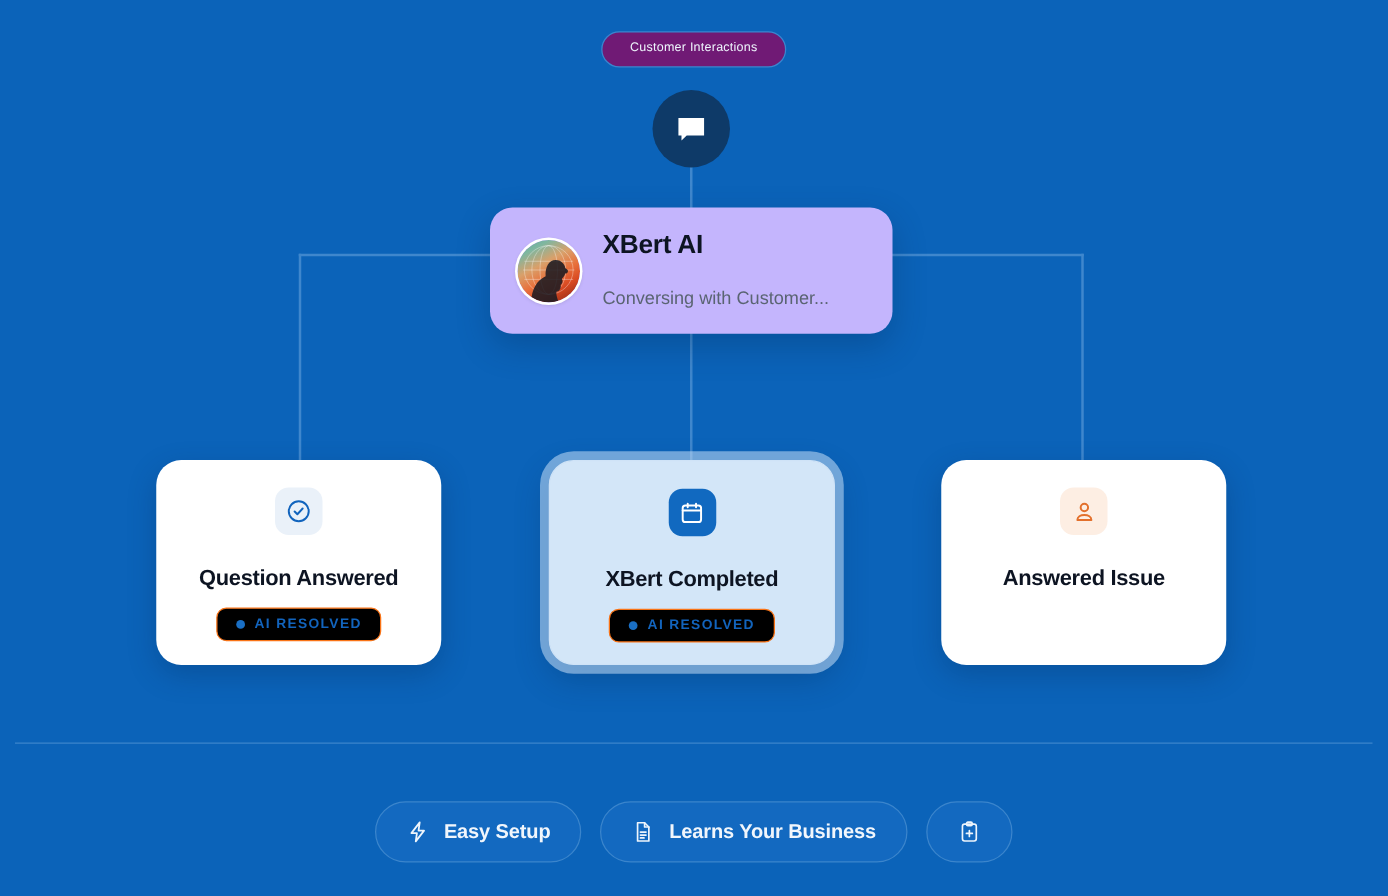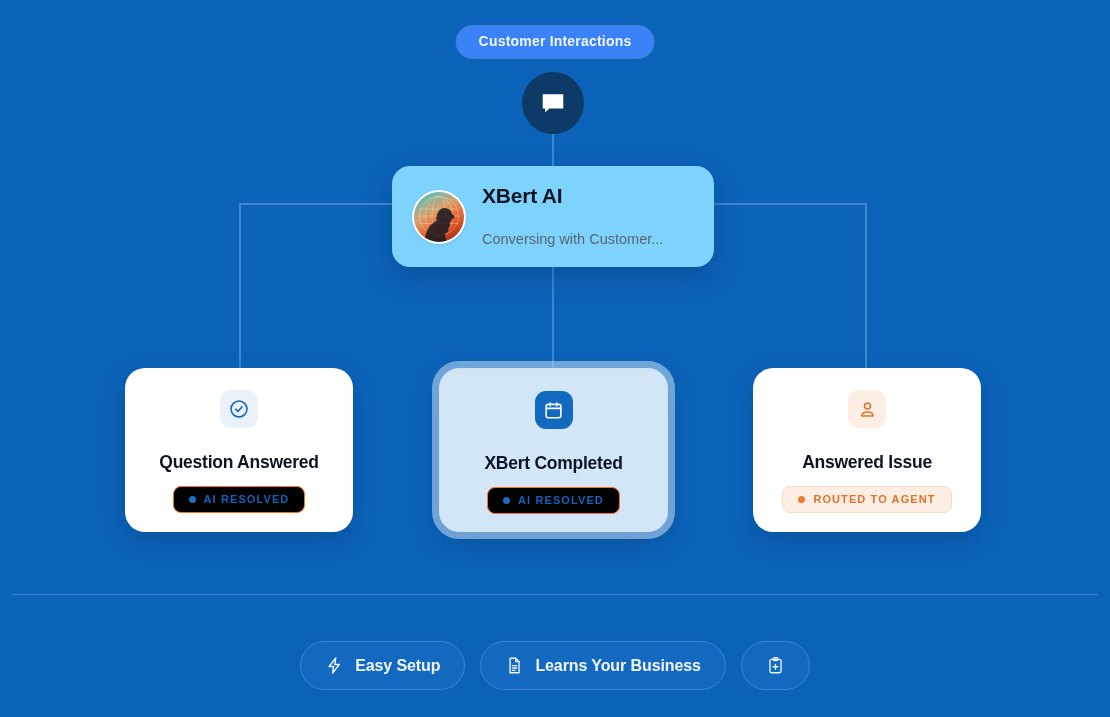--- a/index.html
+++ b/index.html
@@ -22,25 +22,25 @@
   }
 
   
   .header-pill {
     position: absolute;
     left: 50%;
     top: 25px;
     transform: translateX(-50%);
     padding: 7px 22px 9px;
     border-radius: 999px;
-    background: #3b82f6;
+    background: #701a75;
     border: 1px solid #3a86cf;
     color: #eef5fc;
-    font-size: 14px;
-    font-weight: 700;
+    font-size: 10px;
+    font-weight: 400;
     letter-spacing: 0.2px;
     white-space: nowrap;
   }
 
   
   .line { position: absolute; background: #3f87cd; }
   .line-v-top      { left: 552px; top: 130px;  width: 2px;  height: 38px; }
   .line-h-main     { left: 239px; top: 203px;  width: 628px; height: 2px; }
   .line-v-left     { left: 239px; top: 203px;  width: 2px;  height: 167px; }
   .line-v-right    { left: 865px; top: 203px;  width: 2px;  height: 167px; }
@@ -61,21 +61,21 @@
   }
   .chat-node svg { display: block; }
 
   
   .agent-card {
     position: absolute;
     left: 392px;
     top: 166px;
     width: 322px;
     height: 101px;
-    background: #7dd3fc;
+    background: #c4b5fd;
     border-radius: 18px;
     box-shadow: 0 10px 26px rgba(4, 40, 80, 0.28);
     display: flex;
     align-items: center;
     padding: 0 22px;
     gap: 18px;
   }
   .avatar {
     width: 50px;
     height: 50px;
@@ -307,24 +307,20 @@
     </div>
 
     <div class="o-card pos-2">
       <div class="o-icon orange-soft">
         <svg width="21" height="21" viewBox="0 0 24 24" fill="none" stroke="#e3702c" stroke-width="1.8" stroke-linecap="round" stroke-linejoin="round">
           <circle cx="12" cy="8" r="3.4"></circle>
           <path d="M5.6 19.4c0-2.9 2.9-4.6 6.4-4.6s6.4 1.7 6.4 4.6z"></path>
         </svg>
       </div>
       <div class="o-title">Answered Issue</div>
-      <div class="o-badge orange">
-        <span class="dot orange"></span>
-        <span>ROUTED TO AGENT</span>
-      </div>
     </div>
 
   </div>
 
   <div class="divider"></div>
 
   <div class="features">
 
     <div class="f-pill">
       <span>

